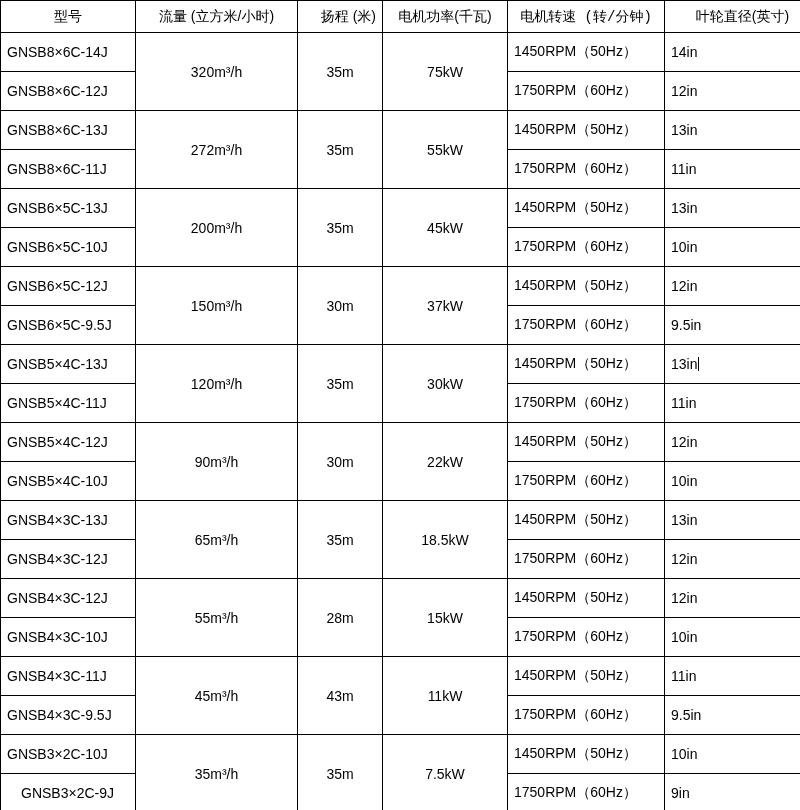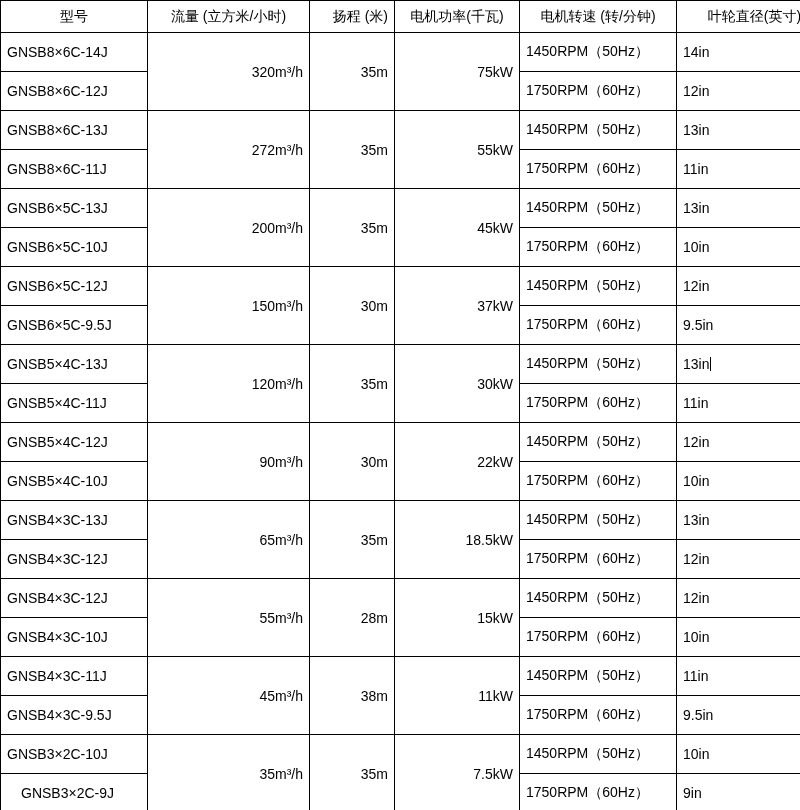--- a/index.html
+++ b/index.html
@@ -30,41 +30,41 @@
     vertical-align: middle;
   }
   thead th {
     height: 32px;
     font-weight: bold;
     font-size: 15px;
     text-align: center;
     white-space: nowrap;
     letter-spacing: 0px;
   }
-  thead th.h-model { width: 147px; }
+  thead th.h-model { width: 135px; }
   thead th.h-flow  { width: 162px; }
   thead th.h-head  { width: 85px; text-align: right;  }
   thead th.h-power { width: 125px; margin-top: 44px; }
-  thead th.h-speed { width: 157px; }
+  thead th.h-speed { width: 157px; font-family: Liberation Mono, monospace; }
   thead th.h-imp   { width: 156px; }
 
   tbody td {
     height: 39px;
   }
   td.model {
     text-align: left;
     padding-left: 10px;
     white-space: nowrap;
     border-radius: 9px;
   }
   td.model.indent {
     padding-left: 20px;
   }
   td.flow, td.head, td.power {
-    text-align: right;
+    text-align: center;
   }
   td.speed, td.imp {
     text-align: center;
     padding-left: 8px;
   }
   td.speed {
     text-align: left;
     padding-left: 10px;
     margin-left: 8px;
   }
@@ -205,21 +205,21 @@
     </tr>
     <tr>
       <td class="model">GNSB4×3C-10J</td>
       <td class="speed">1750RPM（60Hz）</td>
       <td class="imp">10in</td>
     </tr>
 
     <tr>
       <td class="model">GNSB4×3C-11J</td>
       <td class="flow" rowspan="2">45m³/h</td>
-      <td class="head" rowspan="2">38m</td>
+      <td class="head" rowspan="2">43m</td>
       <td class="power" rowspan="2">11kW</td>
       <td class="speed">1450RPM（50Hz）</td>
       <td class="imp">11in</td>
     </tr>
     <tr>
       <td class="model">GNSB4×3C-9.5J</td>
       <td class="speed">1750RPM（60Hz）</td>
       <td class="imp">9.5in</td>
     </tr>
 

